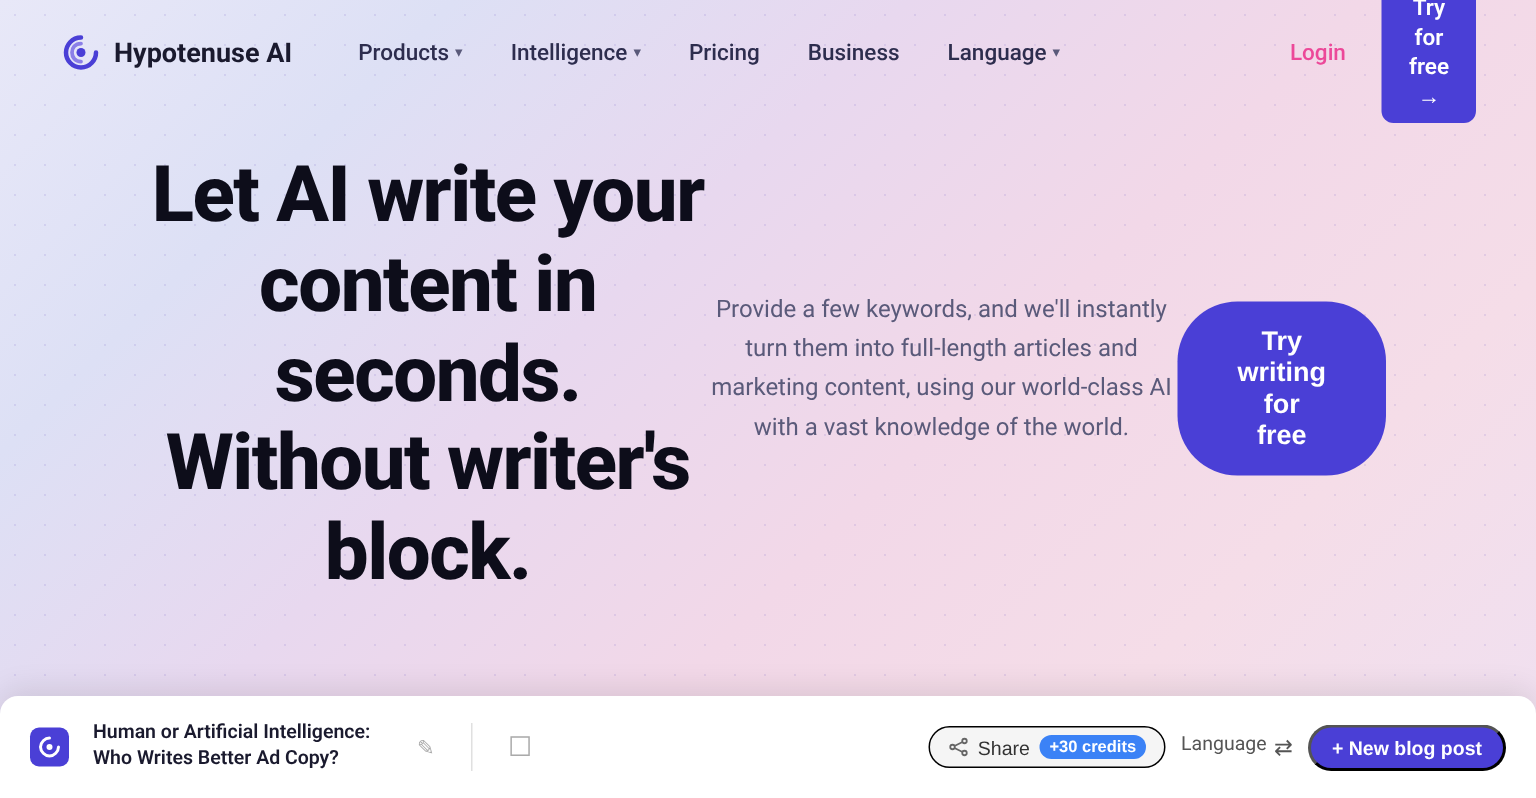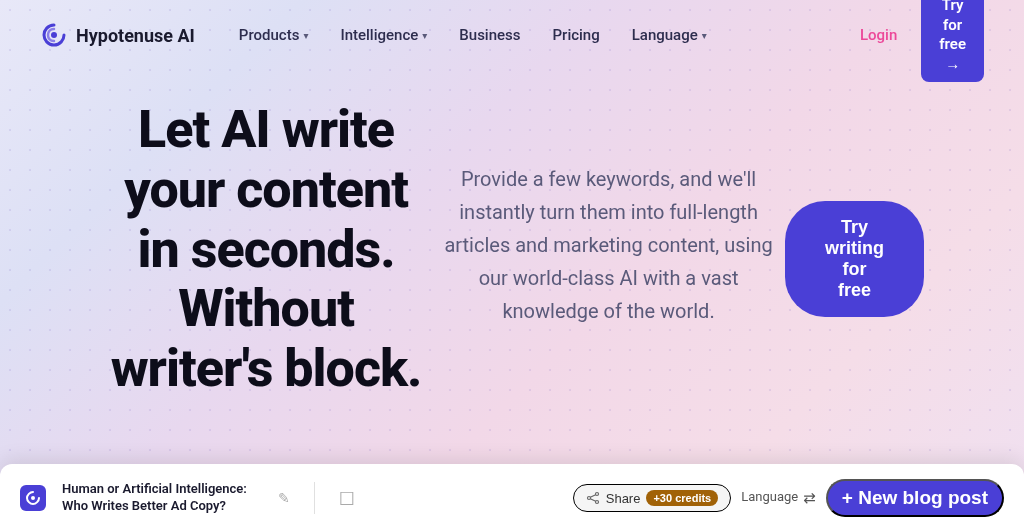--- a/index.html
+++ b/index.html
@@ -139,21 +139,21 @@
       font-size: 52px;
       font-weight: 800;
       color: #0d0d1a;
       line-height: 1.15;
       letter-spacing: -1px;
       max-width: 820px;
       margin-bottom: 20px;
     }
 
     .hero-subtext {
-      font-size: 20px;
+      font-size: 16px;
       color: #5a5a7a;
       line-height: 1.65;
       max-width: 520px;
       margin-bottom: 28px;
     }
 
     .hero-button {
       background: #4a3fd6;
       color: #fff;
       padding: 16px 40px;
@@ -234,21 +234,21 @@
       border: 1px solid #000000;
       border-radius: 20px;
       padding: 5px 12px;
       font-size: 13px;
       font-weight: 500;
       color: #333;
       cursor: pointer;
     }
 
     .preview-credits-badge {
-      background: #a16207;
+      background: #3b82f6;
       color: #fff;
       font-size: 11px;
       font-weight: 600;
       padding: 2px 7px;
       border-radius: 10px;
       text-align: center;
     }
 
     .preview-language {
       display: flex;
@@ -260,21 +260,21 @@
     }
 
     .preview-new-post-btn {
       display: flex;
       align-items: center;
       gap: 5px;
       background: #4a3fd6;
       color: #fff;
       border-radius: 20px;
       padding: 6px 14px;
-      font-size: 19px;
+      font-size: 13px;
       font-weight: 600;
       cursor: pointer;
     }
   </style>
 </head>
 <body>
 
 <div class="page-wrapper">
 
   <div class="hero-bg"></div>
@@ -293,24 +293,24 @@
     <div class="nav-links">
       <div class="nav-item">
         <span>Products</span>
         <span class="nav-chevron">▾</span>
       </div>
       <div class="nav-item">
         <span>Intelligence</span>
         <span class="nav-chevron">▾</span>
       </div>
       <div class="nav-item">
+        <span>Pricing</span>
+      </div>
+      <div class="nav-item">
         <span>Business</span>
-      </div>
-      <div class="nav-item">
-        <span>Pricing</span>
       </div>
       <div class="nav-item">
         <span>Language</span>
         <span class="nav-chevron">▾</span>
       </div>
     </div>
 
     <div class="nav-login">Login</div>
     <div class="nav-cta">Try
 for

